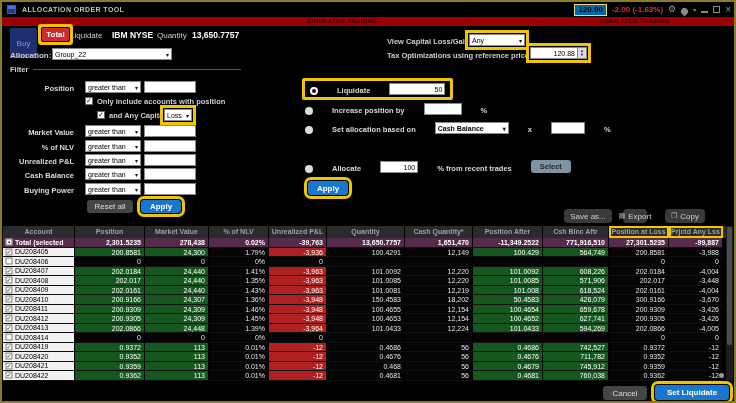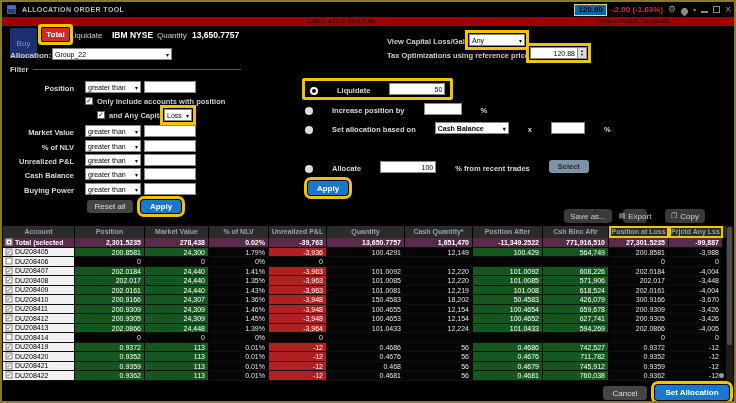--- a/index.html
+++ b/index.html
@@ -197,21 +197,21 @@
     </div>
     <span>x</span>
     <input class="inp" style="width: 34px;">
     <span>%</span>
   </div>
 
 
   <div class="arow" style="left:303px;top:158px">
     <span class="radio"></span>
     <span>Allocate</span>
-    <input class="inp" style="width: 56px;" value="100">
+    <input class="inp" style="width: 38px;" value="100">
     <span>% from recent trades</span>
     <div class="btn btn-slate" style="width:40px;height:13px">Select</div>
   </div>
 
   <div class="btn btn-blue ring" style="position:absolute;left:306px;top:179px;width:40px;height:14px">Apply</div>
 
   <div class="tool-btn" style="left:562px;width:48px">
     <span>Save as...</span>
   </div>
   <div class="tool-btn" style="left:621px;width:24px">
@@ -479,15 +479,15 @@
           <div class="td c-dark" style="width: 54px;">-12</div>
         </div>
       </div>
   </div>
   <div class="vscroll">
       <div class="vthumb"></div>
     </div>
   <span class="corner-icon"></span>
 
   <div class="btn btn-gray" style="position:absolute;left:601px;top:384px;width:44px;height:14px">Cancel</div>
-  <div class="btn btn-blue ring" style="position:absolute;left:653px;top:383px;width:74px;height:15px">Set Allocation</div>
+  <div class="btn btn-blue ring" style="position:absolute;left:653px;top:383px;width:74px;height:15px">Set Liquidate</div>
 
 </div>
 
 </body></html>

